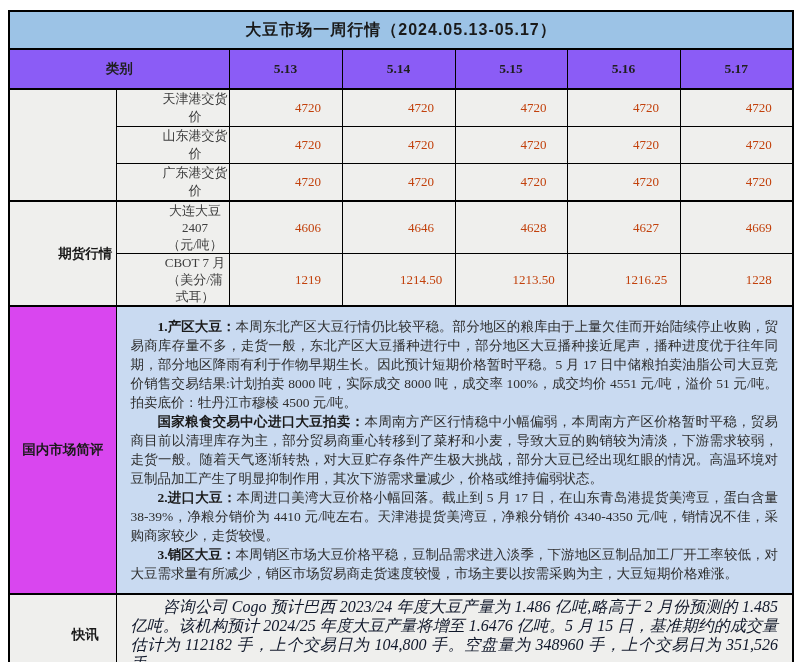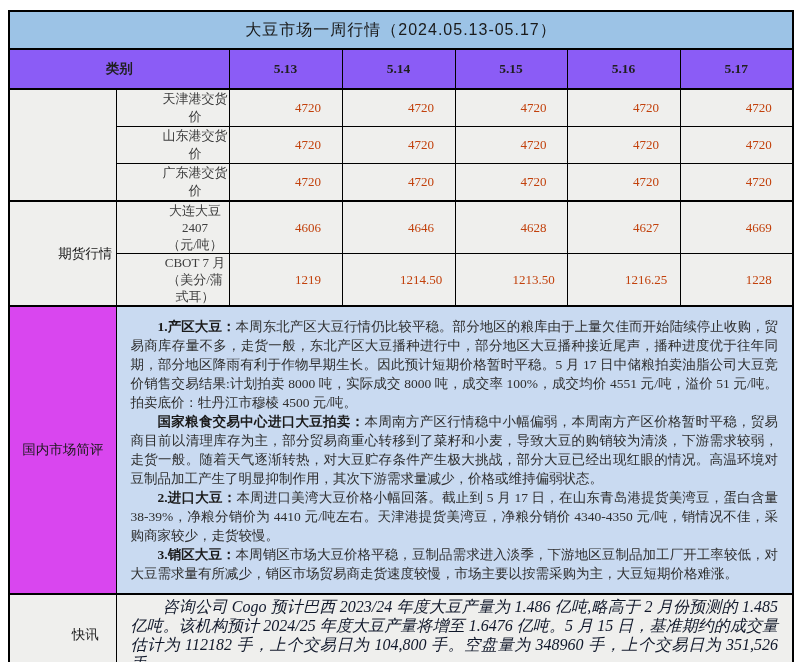--- a/index.html
+++ b/index.html
@@ -22,21 +22,21 @@
     vertical-align: middle;
     font-size: 13px;
     overflow: hidden;
   }
   tr.thick td { border-top-width: 2px; }
 
   .title-cell {
     height: 38px;
     background: #9CC3E6;
     font-family: "Liberation Sans", "DejaVu Sans", sans-serif;
-    font-weight: normal;
+    font-weight: bold;
     font-size: 16px;
     color: #1a1a1a;
     letter-spacing: 1px;
   }
   .head-cell {
     height: 40px;
     background: #8b5cf6;
     font-weight: bold;
     color: #1f1f1f;
     font-size: 13.5px;
@@ -45,21 +45,21 @@
     background: #EFEFED;
     padding-left: 45px;
   }
   .spot-row td { height: 31px; }
   .row-dalian td { height: 41px; }
   .row-cbot td { height: 36px; }
   .label-cell { color: #3d3d3d; }
   .value-cell { color: #c2410c; }
   .section-stub {
     font-family: "Liberation Sans", "DejaVu Sans", sans-serif;
-    font-weight: normal;
+    font-weight: bold;
     color: #1a1a1a;
     font-size: 13.5px;
   }
   .stub-cell { }
   .two-line div { line-height: 17px; }
 
   .commentary-stub { background: #d946ef; }
   .commentary-cell {
     background: #C9DAF1;
     height: 288px;

